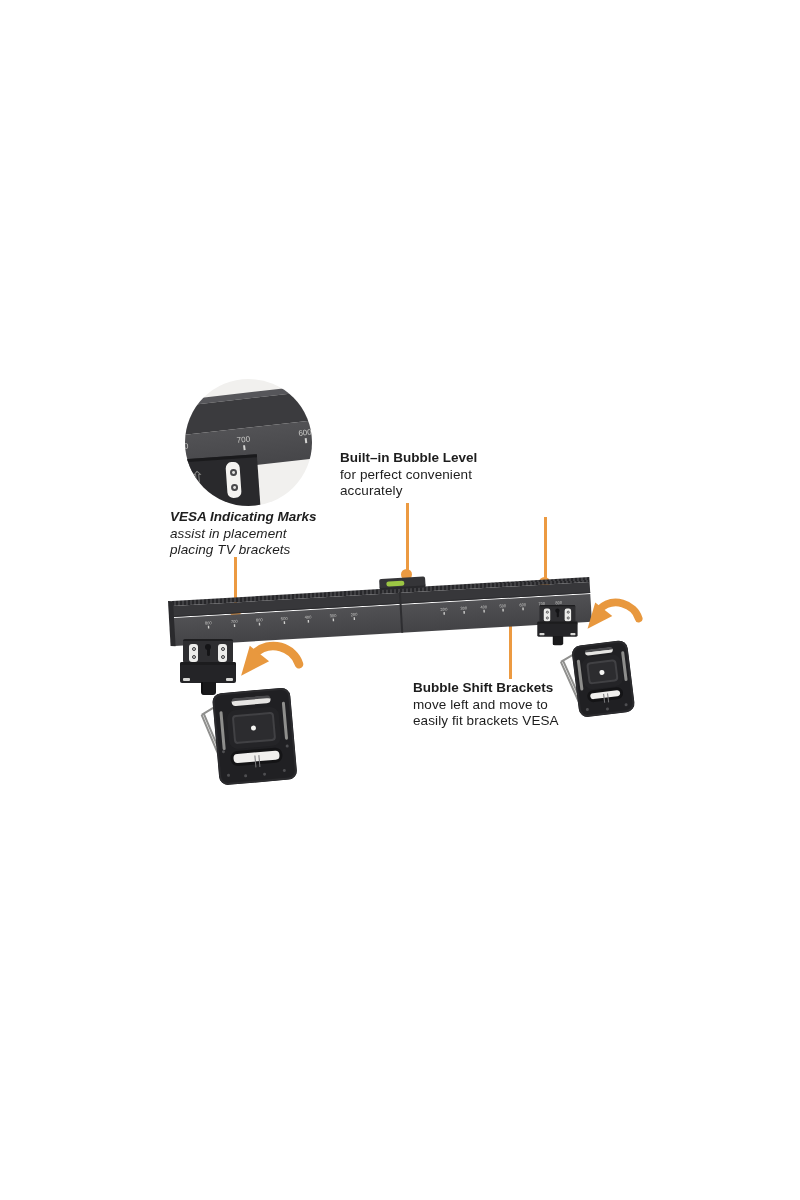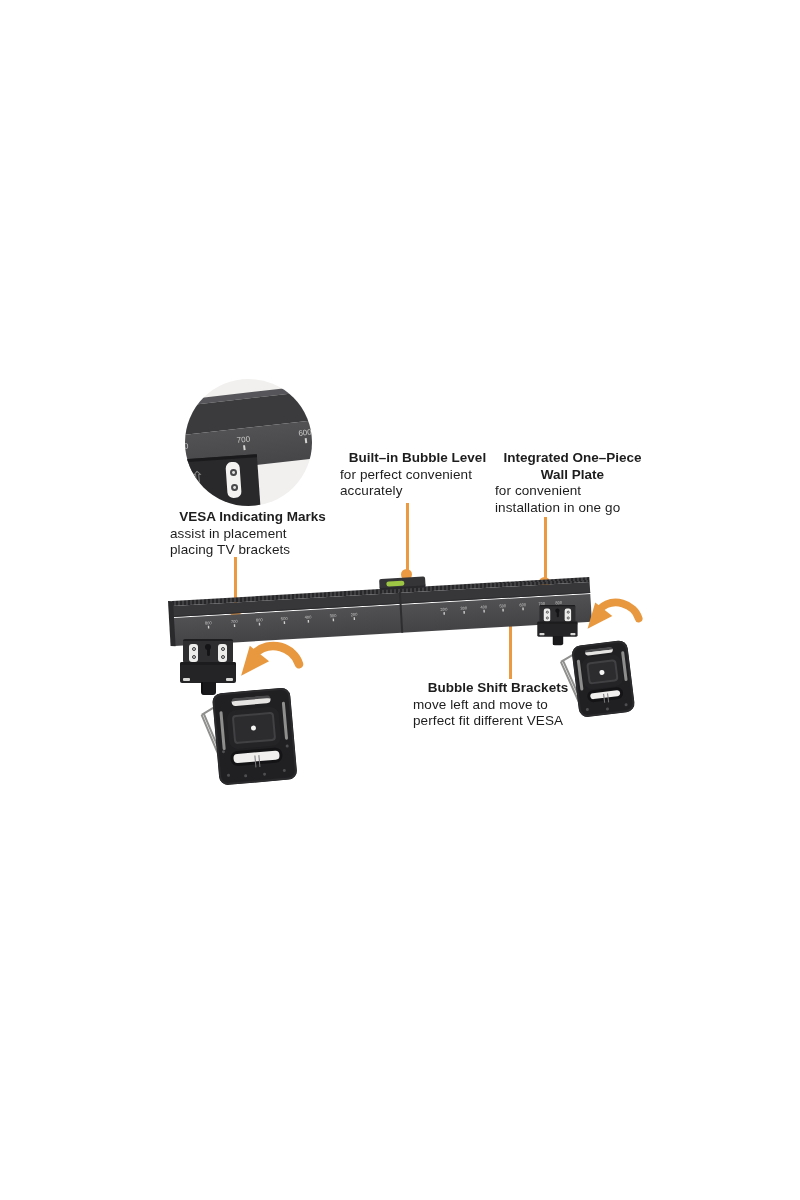--- a/index.html
+++ b/index.html
@@ -4,21 +4,21 @@
 <style>
   * { margin:0; padding:0; box-sizing:border-box; }
   html,body { background:#ffffff; }
   .canvas {
     position:relative; width:800px; height:1200px; background:#ffffff;
     font-family:"Liberation Sans", sans-serif; overflow:hidden;
   }
 
   
   .note { position:absolute; color:#1d1d1d; font-size:13.5px; line-height:16.5px; letter-spacing:.1px; }
-  .note .t { font-weight:bold; letter-spacing:0;text-align:center; }
+  .note .t { font-weight:bold; letter-spacing:0; }
 
   
   .lead { position:absolute; background:#EC9A41; }
   .dot  { position:absolute; width:11px; height:11px; border-radius:50%; background:#EC9A41; }
 
   
   .mag { position:absolute; left:185px; top:379px; width:127px; height:127px;
          border-radius:50%; overflow:hidden; background:#F1F0EE; }
   .mag-rot { position:absolute; left:-35px; top:-15px; width:210px; height:160px;
              transform:rotate(-6.5deg); }
@@ -118,43 +118,37 @@
     </div>
     <div class="mag-bracket">
       <span class="mag-arrow-glyph">⇧</span>
       <span class="mag-slot">
           <i></i>
           <i></i>
         </span>
     </div>
   </div>
 
-  <div class="note" style="left:170px; top:509px; width:165px;">
+  <div class="note" style="left:170px; top:509px; width:165px;font-style:italic;">
     <div class="t">VESA Indicating Marks</div>
     <div>assist in placement</div>
     <div>placing TV brackets</div>
   </div>
 
   <div class="note" style="left:340px; top:450px; width:155px;">
     <div class="t">Built–in Bubble Level</div>
     <div>for perfect convenient</div>
     <div>accurately</div>
   </div>
 
-  <div class="note" style="left:495px; top:450px; width:155px;">
-    <div class="t">Integrated One–Piece</div>
-    <div class="t">Wall Plate</div>
-    <div>for convenient</div>
-    <div>installation in one go</div>
-  </div>
 
   <div class="note" style="left:413px; top:680px; width:170px;">
     <div class="t">Bubble Shift Brackets</div>
     <div>move left and move to</div>
-    <div>perfect fit different VESA</div>
+    <div>easily fit brackets VESA</div>
   </div>
 
   <div class="lead" style="left:234px; top:557px; width:3px; height:52px;"></div>
   <div class="dot" style="left:230px; top:606px;"></div>
 
   <div class="lead" style="left:406px; top:503px; width:3px; height:70px;"></div>
   <div class="dot" style="left:401px; top:569px;"></div>
 
   <div class="lead" style="left:544px; top:517px; width:3px; height:64px;"></div>
   <div class="dot" style="left:539px; top:577px;"></div>

